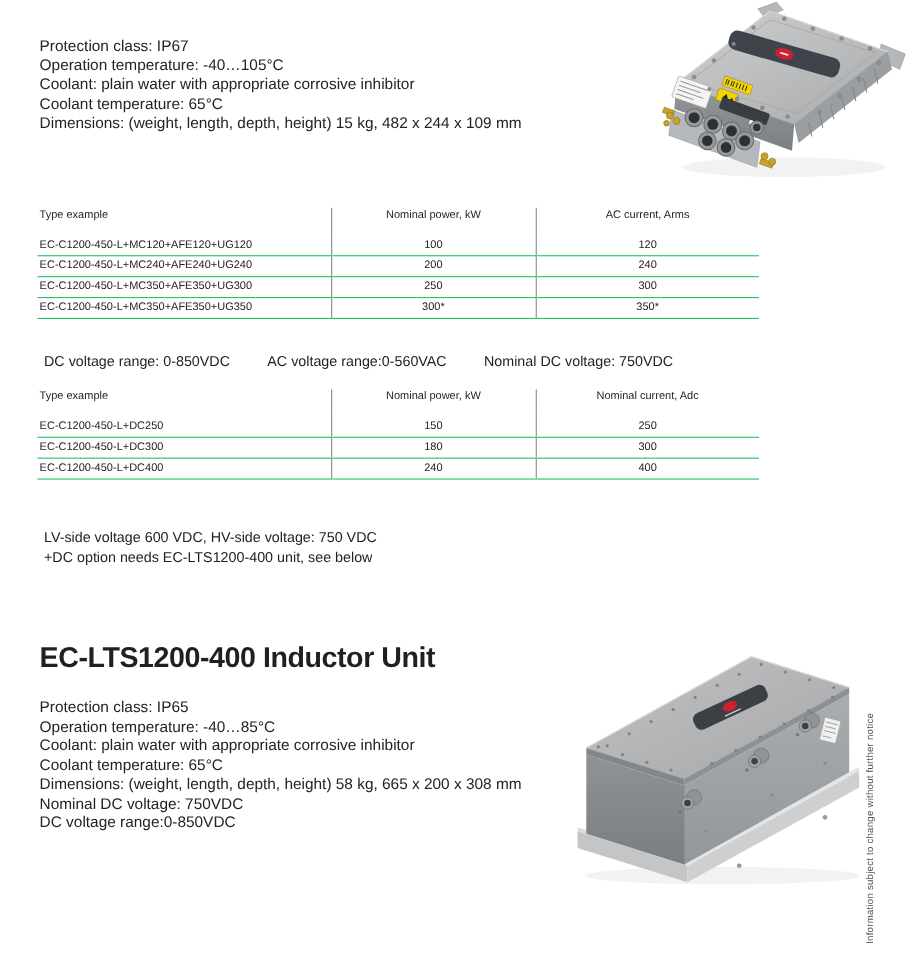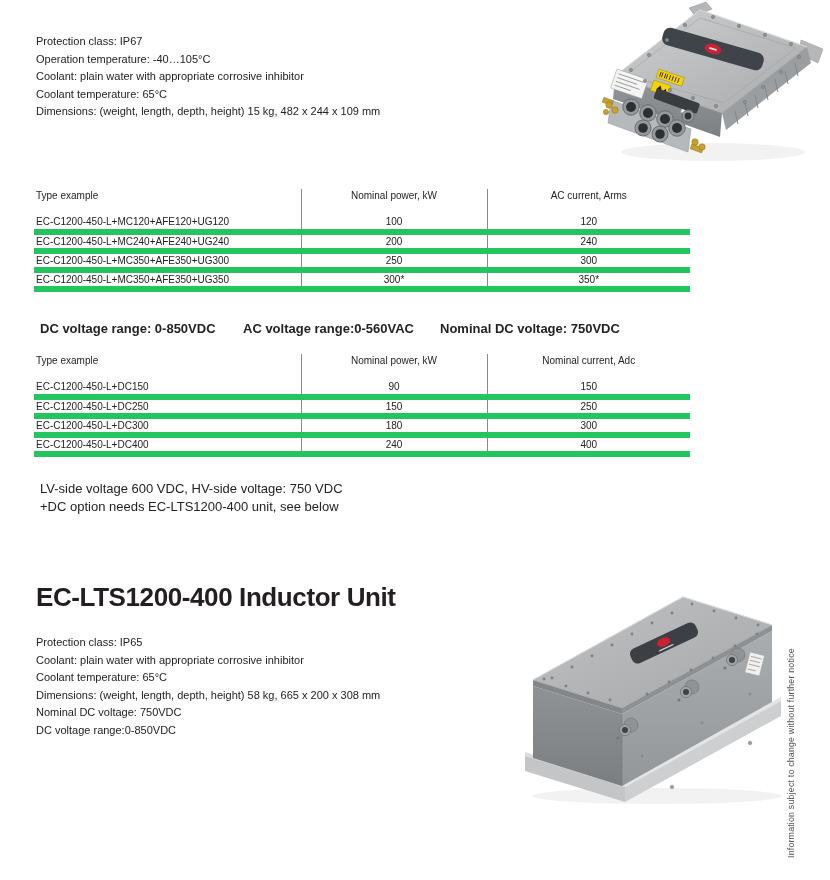--- a/index.html
+++ b/index.html
@@ -2,37 +2,37 @@
 <html><head>
 <meta charset="utf-8">
 <style>
   * { margin:0; padding:0; box-sizing:border-box; }
   html,body { background:#ffffff; }
   .page {
     position:relative; width:830px; height:880px; background:#ffffff;
     font-family:"Liberation Sans", sans-serif; color:#262223; overflow:hidden;
   }
   
-  .spec-block { position:absolute; font-size:11px; line-height:17.5px; color:#262223; }
+  .spec-block { position:absolute; font-size:14px; line-height:17.5px; color:#262223; }
   .spec1 { left:36px; top:33px; }
   .spec2 { left:36px; top:634px; }
   
   .dtable { position:absolute; border-collapse:collapse; table-layout:fixed; font-size:10px; color:#262223; }
   .t1 { left:34px; top:189px; width:656px; }
   .t2 { left:34px; top:354px; width:656px; }
   .dtable col.c1 { width:267px; }
   .dtable col.c2 { width:186px; }
   .dtable col.c3 { width:203px; }
   .dtable th { font-weight:normal; text-align:center; vertical-align:top; height:24px; padding:0; line-height:14px; }
   .dtable th.first { text-align:left; padding-left:2px; }
-  .dtable td { height:19px; border-bottom:6px solid #22c55e; text-align:center; padding:0; }
+  .dtable td { height:19px; border-bottom:1px solid #22c55e; text-align:center; padding:0; }
   .dtable td.first { text-align:left; padding-left:2px; }
   .dtable .vline { border-left:1px solid #88898b; }
   
-  .voltage-line { position:absolute; left:0; top:321px; width:830px; height:16px; font-size:13px; color:#262223;font-weight:bold; }
+  .voltage-line { position:absolute; left:0; top:321px; width:830px; height:16px; font-size:13px; color:#262223; }
   .voltage-line span { position:absolute; top:0; white-space:nowrap; }
   .vs1 { left:40px; } .vs2 { left:243px; } .vs3 { left:440px; }
   
   .notes { position:absolute; left:40px; top:480px; font-size:13px; line-height:17.5px; color:#262223; }
   
   .title {
     position:absolute; left:36px; top:582px; font-size:26px; font-weight:700;
     letter-spacing:-0.4px; color:#231f20; white-space:nowrap;
   }
   
@@ -211,25 +211,20 @@
       </colgroup>
     <thead>
       <tr>
         <th class="first">Type example</th>
         <th class="vline">Nominal power, kW</th>
         <th class="vline">Nominal current, Adc</th>
       </tr>
     </thead>
     <tbody>
       <tr>
-        <td class="first">EC-C1200-450-L+DC150</td>
-        <td class="vline">90</td>
-        <td class="vline">150</td>
-      </tr>
-      <tr>
         <td class="first">EC-C1200-450-L+DC250</td>
         <td class="vline">150</td>
         <td class="vline">250</td>
       </tr>
       <tr>
         <td class="first">EC-C1200-450-L+DC300</td>
         <td class="vline">180</td>
         <td class="vline">300</td>
       </tr>
       <tr>
@@ -242,20 +237,21 @@
 
   <div class="notes">
     <div>LV-side voltage 600 VDC, HV-side voltage: 750 VDC</div>
     <div>+DC option needs EC-LTS1200-400 unit, see below</div>
   </div>
 
   <h1 class="title">EC-LTS1200-400 Inductor Unit</h1>
 
   <div class="spec-block spec2">
     <div>Protection class: IP65</div>
+    <div>Operation temperature: -40…85°C</div>
     <div>Coolant: plain water with appropriate corrosive inhibitor</div>
     <div>Coolant temperature: 65°C</div>
     <div>Dimensions: (weight, length, depth, height) 58 kg, 665 x 200 x 308 mm</div>
     <div>Nominal DC voltage: 750VDC</div>
     <div>DC voltage range:0-850VDC</div>
   </div>
 
   <svg class="img-inductor" viewBox="0 0 270 220">
     <defs>
       <linearGradient id="lid2" x1="0" y1="0" x2="1" y2="1">

